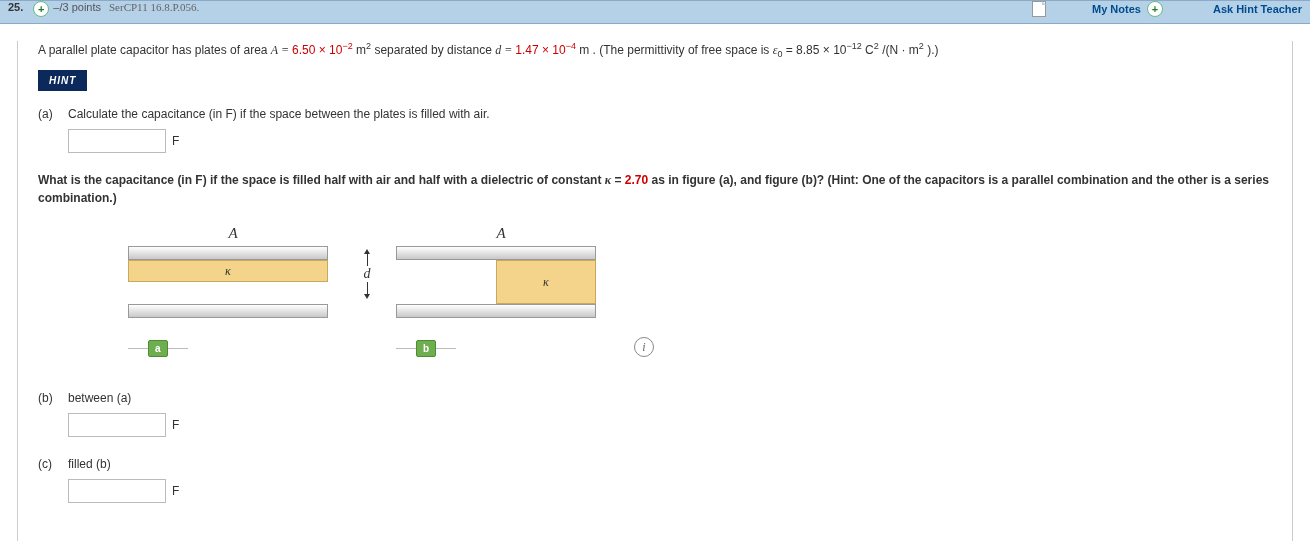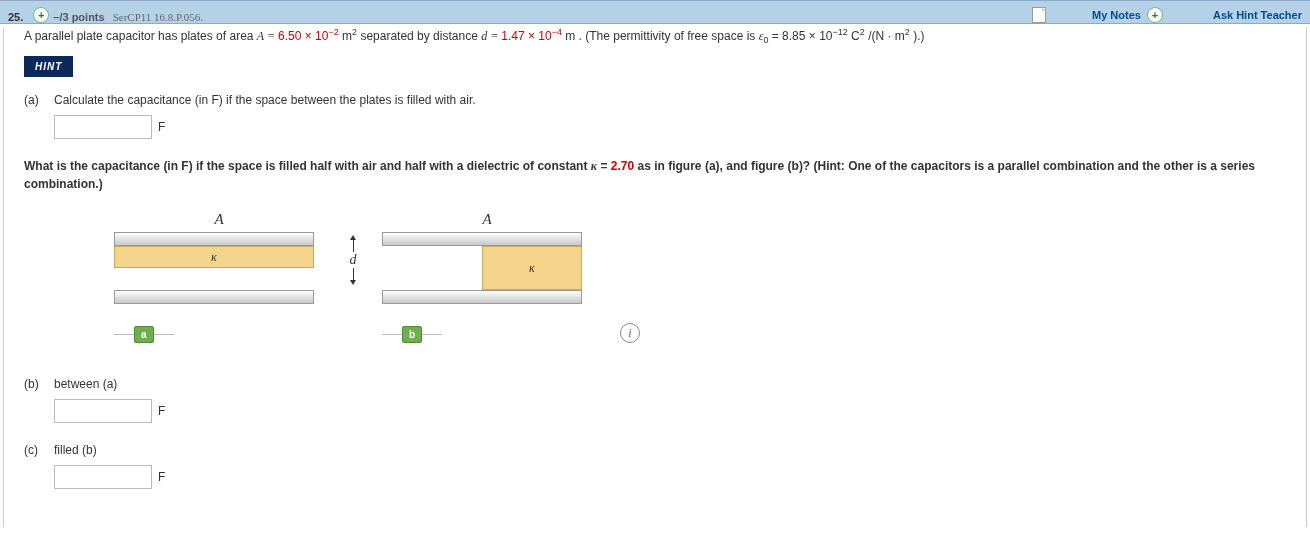--- a/index.html
+++ b/index.html
@@ -7,21 +7,21 @@
     font-family: Verdana, Geneva, sans-serif;
     font-size: 12px;
     color: #333;
     background: #fff;
   }
   .header-bar {
     background: #b4d1e8;
     border-top: 1px solid #8aaac8;
     border-bottom: 1px solid #8aaac8;
     display: flex;
-    align-items: flex-end;
+    align-items: flex-start;
     height: 22px;
     padding: 0 8px;
     font-size: 11px;
   }
   .qnum {
     font-weight: bold;
     color: #333;
     margin-right: 10px;
   }
   .plus-circle {
@@ -34,21 +34,21 @@
     color: #2a7a2a;
     align-items: center;
     justify-content: center;
     font-size: 11px;
     font-weight: bold;
     line-height: 1;
     margin-right: 4px;
   }
   .points {
     color: #555;
-    font-weight: bold;
+    font-weight: normal;
     margin-right: 8px;
   }
   .problem-id {
     color: #666;
     font-family: Liberation Serif, serif;
   }
   .spacer { flex: 1; }
   .header-right {
     display: flex;
     align-items: center;
@@ -73,21 +73,21 @@
   }
   .link-blue {
     color: #004b8d;
     font-weight: bold;
     cursor: pointer;
     margin-left: 40px;
   }
   .content {
     border-left: 1px solid #ccc;
     border-right: 1px solid #ccc;
-    margin: 3px;
+    margin: 17px;
     padding: 2px 20px 30px 20px;
     box-sizing: border-box;
   }
   .red { color: #c00; }
   .hint-btn {
     display: inline-block;
     background: #0b2a5b;
     color: #fff;
     font-size: 10px;
     font-weight: bold;

